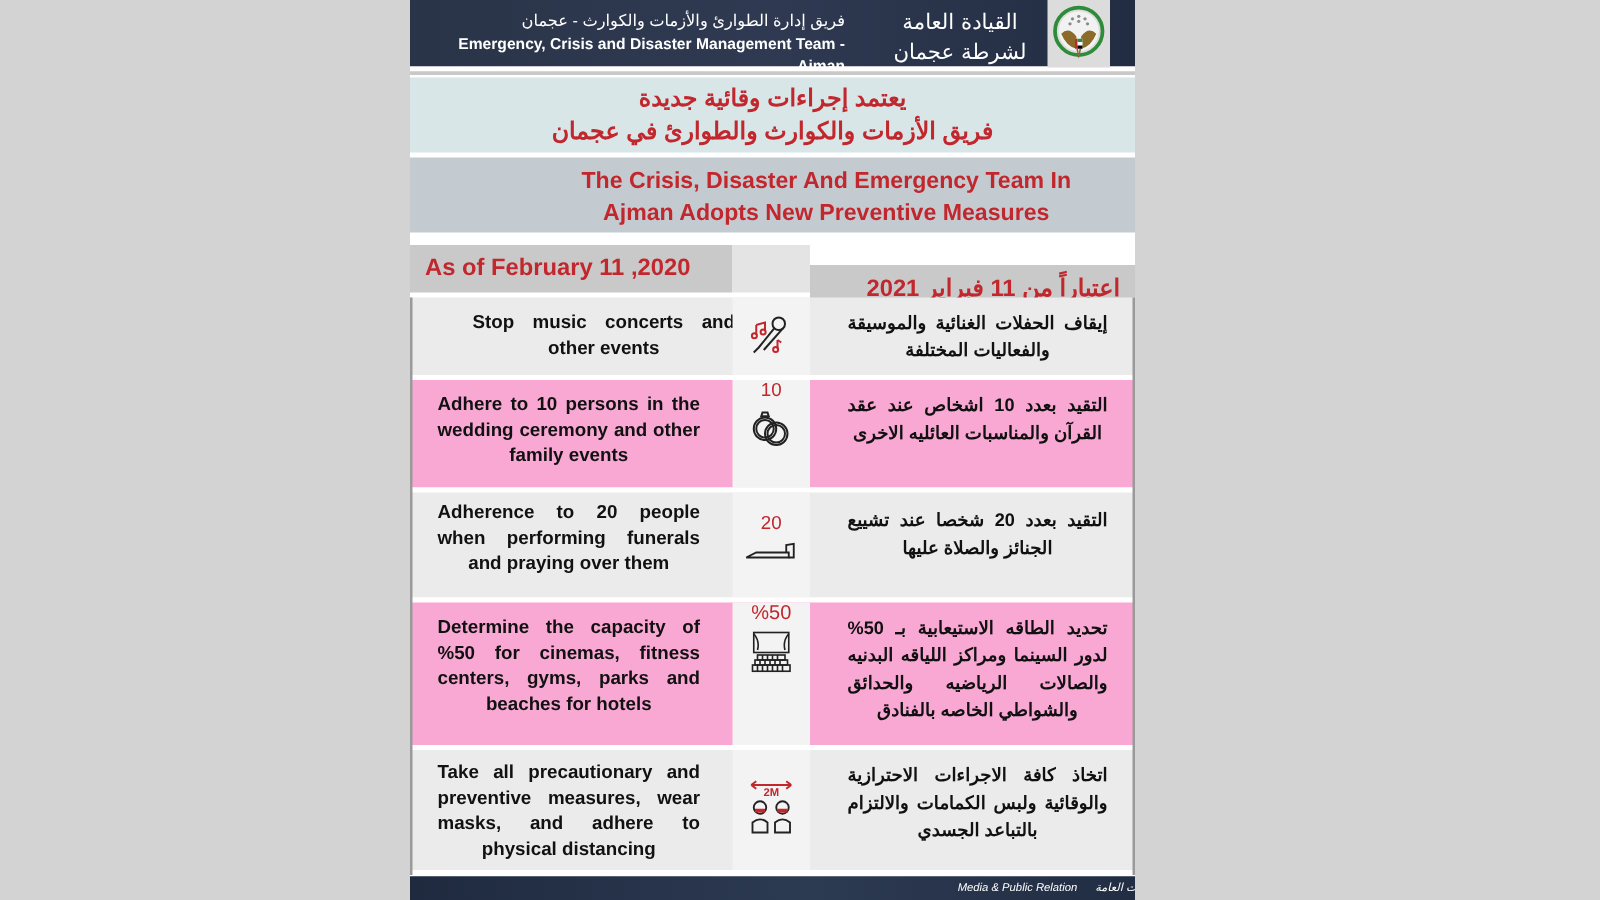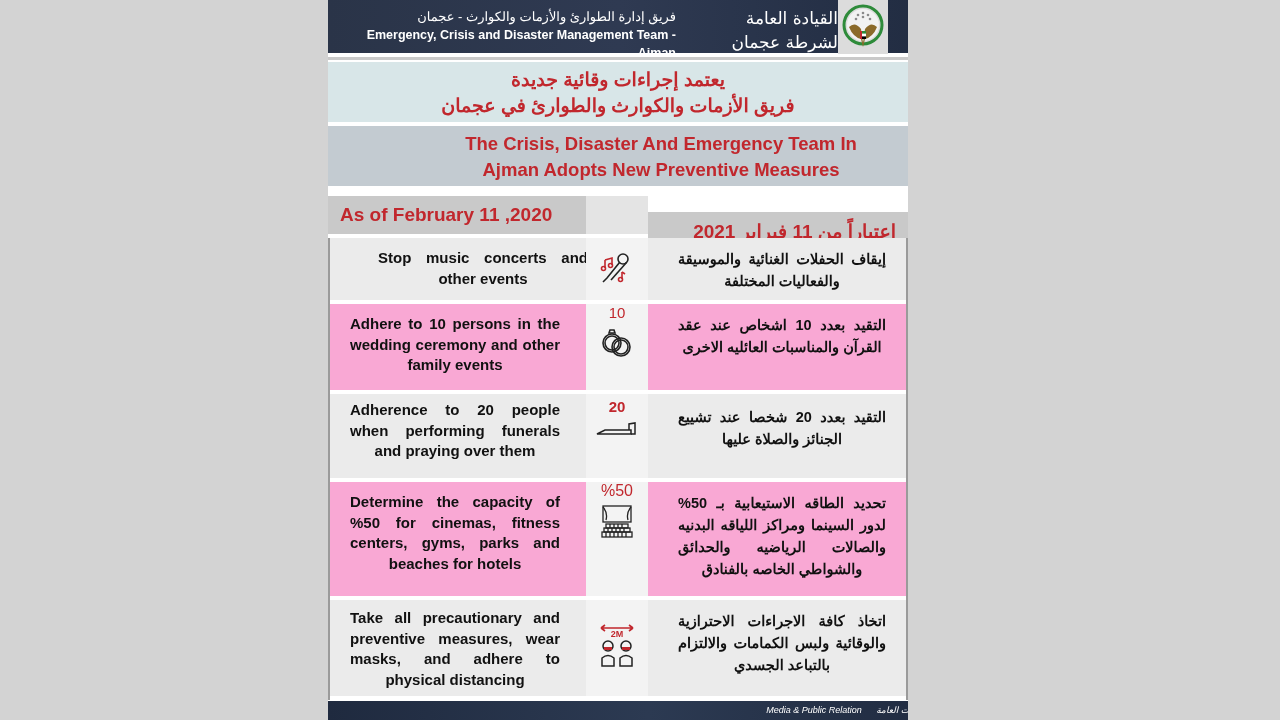--- a/index.html
+++ b/index.html
@@ -4,21 +4,21 @@
   <style>
     * { box-sizing: border-box; margin: 0; padding: 0; }
     html, body { width: 1280px; height: 720px; overflow: hidden; }
     body { background: #d3d3d3; font-family: "Liberation Sans", sans-serif; position: relative; }
     .poster { position: absolute; left: 328px; top: 0; width: 580px; height: 720px; background: #ffffff; overflow: hidden; }
     .header { position: absolute; left: 0; top: 0; width: 648px; height: 53px;
       background: linear-gradient(90deg, #2a3448 0%, #2f3a52 45%, #1f2a3f 100%); }
     .header-team { position: absolute; left: 8px; top: 8px; width: 340px; text-align: right; color: #ffffff; }
     .header-team .ar { font-size: 13px; line-height: 18px; direction: rtl; }
     .header-team .en { font-size: 12.5px; line-height: 18px; font-weight: bold; }
-    .header-hq { position: absolute; left: 370px; top: 6px; width: 140px; text-align: right; color: #ffffff; }
+    .header-hq { position: absolute; left: 370px; top: 6px; width: 140px; text-align: center; color: #ffffff; }
     .header-hq .ar { font-family: "DejaVu Serif", serif; font-size: 17px; line-height: 24px; direction: rtl; }
     .header-hq .en { font-size: 8px; line-height: 12px; }
     .logo-box { position: absolute; left: 510px; top: 0; width: 50px; height: 54px; background: #dcdcdc; display: flex; align-items: center; justify-content: center; }
     .logo-box svg { width: 44px; height: 48px; }
     .header-line { position: absolute; left: 0; top: 57px; width: 580px; height: 3px; background: #c9c9c9; }
 
     .title-ar { position: absolute; left: 0; top: 62px; width: 580px; height: 60px; background: #d8e6e8; text-align: center;
       color: #c1272d; font-weight: bold; font-size: 19px; line-height: 26px; direction: rtl; padding-top: 5px; }
     .title-en { position: absolute; left: 0; top: 126px; width: 666px; height: 60px; background: #c3cbd1; text-align: center;
       color: #c1272d; font-weight: bold; font-size: 18.5px; line-height: 26px; padding-top: 5px; }
@@ -134,21 +134,21 @@
           </g>
         </svg>
       </div>
       <div class="cell-ar">التقيد بعدد 10 اشخاص عند عقد القرآن والمناسبات العائليه الاخرى</div>
     </div>
     <div class="row-sep" style="top:152px;"></div>
 
     <div class="row shade-a" style="top:156px; height:84px;">
       <div class="cell-en" style="padding-top:6px;">Adherence to 20 people when performing funerals and praying over them</div>
       <div class="cell-icon">
-        <span class="icon-num" style="font-weight:bold; margin-top:4px;">20</span>
+        <span class="icon-num" style="font-weight:normal; margin-top:16px;">20</span>
         <svg class="icon-svg" width="44" height="16" viewBox="0 0 44 16">
           <g fill="none" stroke="#222" stroke-width="1.5">
             <path d="M2 14 L10 10 L36 10 L36 14 Z"></path>
             <path d="M34 10 L34 4 L40 3 L40 14 L36 14"></path>
           </g>
         </svg>
       </div>
       <div class="cell-ar" style="padding-top:12px;">التقيد بعدد 20 شخصا عند تشييع الجنائز والصلاة عليها</div>
     </div>
     <div class="row-sep" style="top:240px;"></div>

